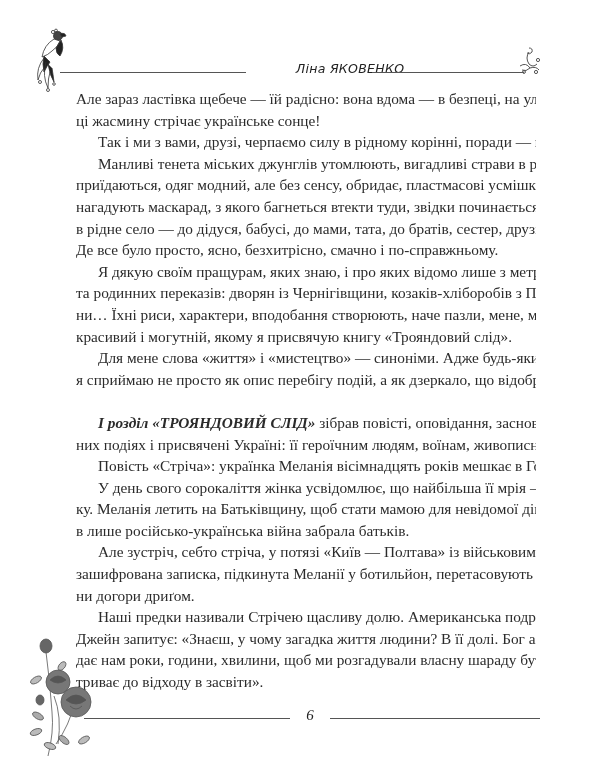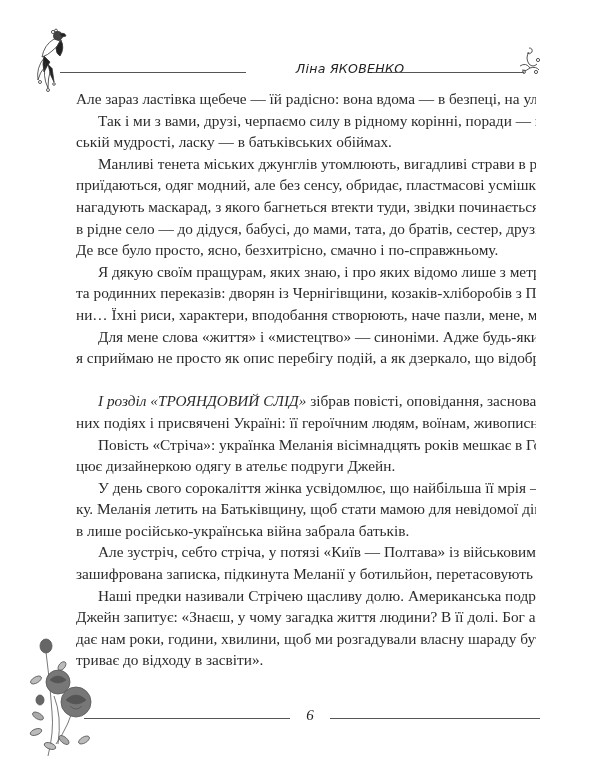--- a/index.html
+++ b/index.html
@@ -17,21 +17,21 @@
   .bird { position:absolute; left:34px; top:28px; width:40px; height:68px; }
   .swirl { position:absolute; left:516px; top:46px; width:26px; height:30px; }
 
   
   .text { position:absolute; left:76px; top:88px; width:460px; }
   .line { height:21.6px; line-height:21.6px; font-size:15.3px; white-space:nowrap;
           text-align:justify; text-align-last:justify; overflow:hidden; }
   .line.indent { padding-left:22px; }
   .line.last { text-align-last:left; }
   .gap { height:21.6px; }
-  .lead { font-weight:normal; font-style:italic; }
+  .lead { font-weight:bold; font-style:italic; }
 
   
   .ftr-rule { position:absolute; height:1px; background:#555; top:718px; }
   .ftr-rule.left { left:84px; width:206px; }
   .ftr-rule.right { left:330px; width:210px; }
   .page-num { position:absolute; top:707px; left:290px; width:40px; text-align:center;
               font-style:italic; font-size:15px; color:#222; }
   .roses { position:absolute; left:28px; top:636px; width:72px; height:122px; }
 </style>
 </head>
@@ -67,51 +67,52 @@
       <path d="M14 22 q6 -2 9 2"></path>
       <circle cx="22" cy="14" r="1.6"></circle>
       <circle cx="20" cy="26" r="1.6"></circle>
       <circle cx="8" cy="26" r="1.4"></circle>
     </g>
   </svg>
 
   <div class="text">
 
     <div class="line">Але зараз ластівка щебече — їй радісно: вона вдома — в безпеці, на улюбленій віт-</div>
+    <div class="line last">ці жасмину стрічає українське сонце!</div>
 
     <div class="line indent">Так і ми з вами, друзі, черпаємо силу в рідному корінні, поради — в предків-</div>
-    <div class="line last">ській мудрості, ласку — в батьківських обіймах.</div>
 
     <div class="line indent">Манливі тенета міських джунглів утомлюють, вигадливі страви в ресторанах</div>
     <div class="line">приїдаються, одяг модний, але без сенсу, обридає, пластмасові усмішки оточуючих</div>
     <div class="line">нагадують маскарад, з якого багнеться втекти туди, звідки починається Україна —</div>
     <div class="line">в рідне село — до дідуся, бабусі, до мами, тата, до братів, сестер, друзів дитинства…</div>
     <div class="line last">Де все було просто, ясно, безхитрісно, смачно і по-справжньому.</div>
 
     <div class="line indent">Я дякую своїм пращурам, яких знаю, і про яких відомо лише з метричних книг</div>
     <div class="line">та родинних переказів: дворян із Чернігівщини, козаків-хліборобів з Полтавщи-</div>
     <div class="line">ни… Їхні риси, характери, вподобання створюють, наче пазли, мене, мій Рід —</div>
+    <div class="line last">красивий і могутній, якому я присвячую книгу «Трояндовий слід».</div>
 
     <div class="line indent">Для мене слова «життя» і «мистецтво» — синоніми. Адже будь-який твір</div>
     <div class="line">я сприймаю не просто як опис перебігу подій, а як дзеркало, що відображає пев-</div>
 
     <div class="gap"></div>
 
     <div class="line indent"><span class="lead">І розділ «ТРОЯНДОВИЙ СЛІД»</span><span> зібрав повісті, оповідання, засновані на реаль-</span></div>
     <div class="line">них подіях і присвячені Україні: її героїчним людям, воїнам, живописній природі</div>
 
     <div class="line indent">Повість «Стріча»: українка Меланія вісімнадцять років мешкає в Голлівуді. Пра-</div>
-    <div class="line last">цює дизайнеркою одягу в ательє подруги Джейн.</div>
 
     <div class="line indent">У день свого сорокаліття жінка усвідомлює, що найбільша її мрія — мати донь-</div>
     <div class="line">ку. Меланія летить на Батьківщину, щоб стати мамою для невідомої дівчинки,</div>
     <div class="line last">в лише російсько-українська війна забрала батьків.</div>
 
     <div class="line indent">Але зустріч, себто стріча, у потязі «Київ — Полтава» із військовим Богданом та</div>
     <div class="line">зашифрована записка, підкинута Меланії у ботильйон, перетасовують всі її пла-</div>
+    <div class="line last">ни догори дриґом.</div>
 
     <div class="line indent">Наші предки називали Стрічею щасливу долю. Американська подруга Меланії</div>
     <div class="line">Джейн запитує: «Знаєш, у чому загадка життя людини? В її долі. Бог або Вічність</div>
     <div class="line">дає нам роки, години, хвилини, щоб ми розгадували власну шараду буття. Ця гра</div>
     <div class="line last">триває до відходу в засвіти».</div>
 
   </div>
 
   <svg class="roses" viewBox="0 0 72 122">
     <g stroke="#555" stroke-width="0.8">

